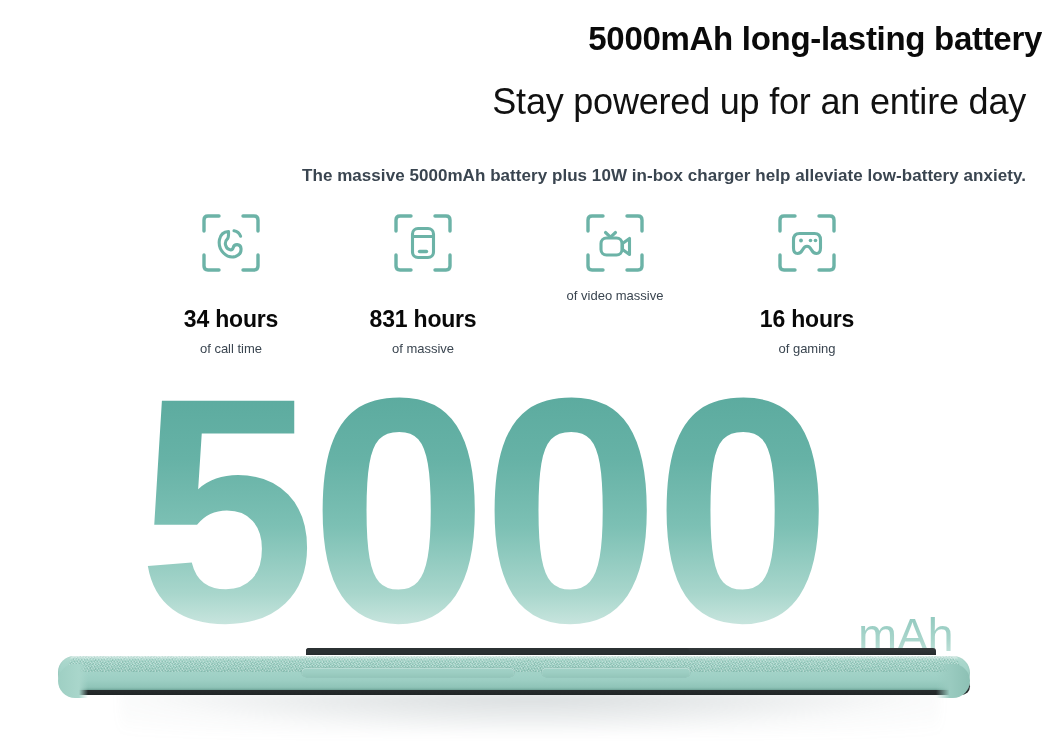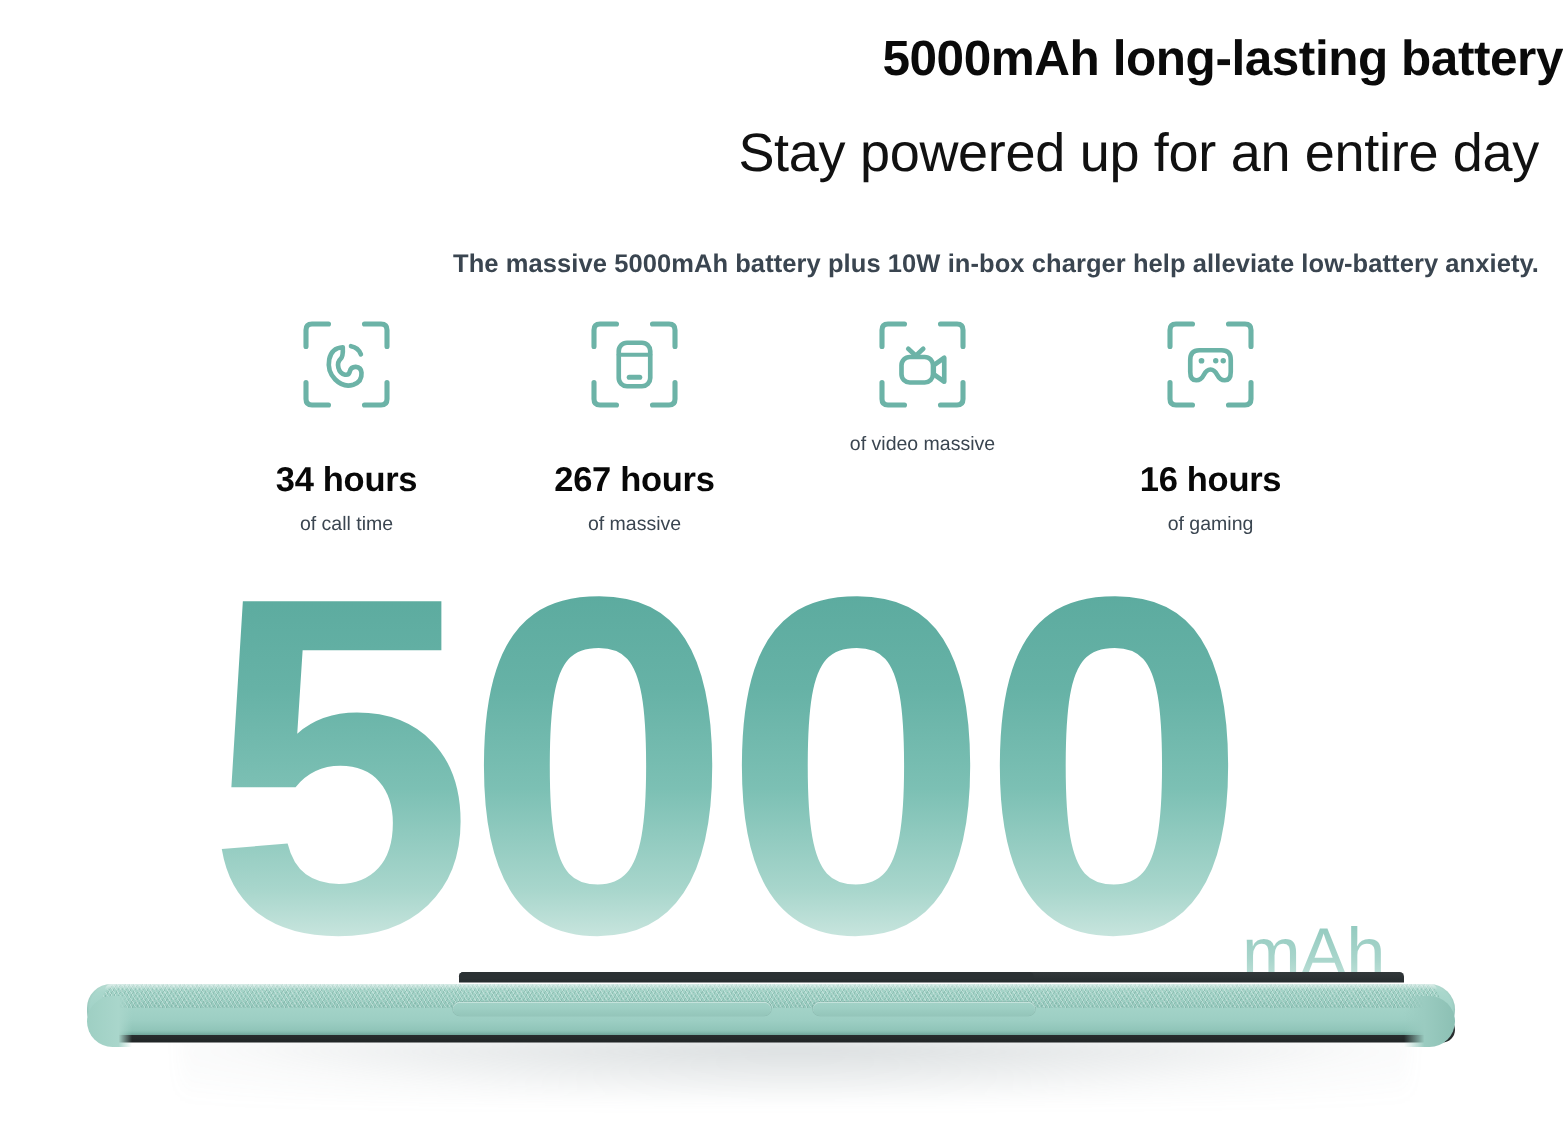--- a/index.html
+++ b/index.html
@@ -119,21 +119,21 @@
         #d5ebe5 90%,
         #f2faf8 100%);
     -webkit-background-clip: text;
     background-clip: text;
     color: transparent;
     -webkit-text-fill-color: transparent;
     white-space: nowrap;
   }
   .bignum-unit {
     position: absolute;
-    left: 828px;
+    left: 858px;
     top: 611px;
     font-size: 47px;
     font-weight: 400;
     letter-spacing: -0.5px;
     line-height: 1;
     background-image: linear-gradient(to bottom, #8ec8bd 0%, #a8d5cb 60%, #c9e5de 100%);
     -webkit-background-clip: text;
     background-clip: text;
     color: transparent;
     -webkit-text-fill-color: transparent;
@@ -301,21 +301,21 @@
       <svg width="62" height="62" viewBox="0 0 62 62" fill="none" stroke="#6cb3a7" stroke-width="3.4" stroke-linecap="round" stroke-linejoin="round">
         <path d="M4 19 L4 8 Q4 4 8 4 L19 4"></path>
         <path d="M43 4 L54 4 Q58 4 58 8 L58 19"></path>
         <path d="M58 43 L58 54 Q58 58 54 58 L43 58"></path>
         <path d="M19 58 L8 58 Q4 58 4 54 L4 43"></path>
         <rect x="20.5" y="16.5" width="21" height="29" rx="5.5" stroke-width="3.1"></rect>
         <path d="M20.5 24.5 L41.5 24.5" stroke-width="2.8"></path>
         <path d="M27.5 39.5 L34.5 39.5" stroke-width="3.4"></path>
       </svg>
     </div>
-    <div class="stat-value">267 hours</div>
+    <div class="stat-value">831 hours</div>
     <div class="stat-label">of massive</div>
   </div>
 
   <div class="stat-item">
     <div class="stat-icon">
       <svg width="62" height="62" viewBox="0 0 62 62" fill="none" stroke="#6cb3a7" stroke-width="3.4" stroke-linecap="round" stroke-linejoin="round">
         <path d="M4 19 L4 8 Q4 4 8 4 L19 4"></path>
         <path d="M43 4 L54 4 Q58 4 58 8 L58 19"></path>
         <path d="M58 43 L58 54 Q58 58 54 58 L43 58"></path>
         <path d="M19 58 L8 58 Q4 58 4 54 L4 43"></path>

